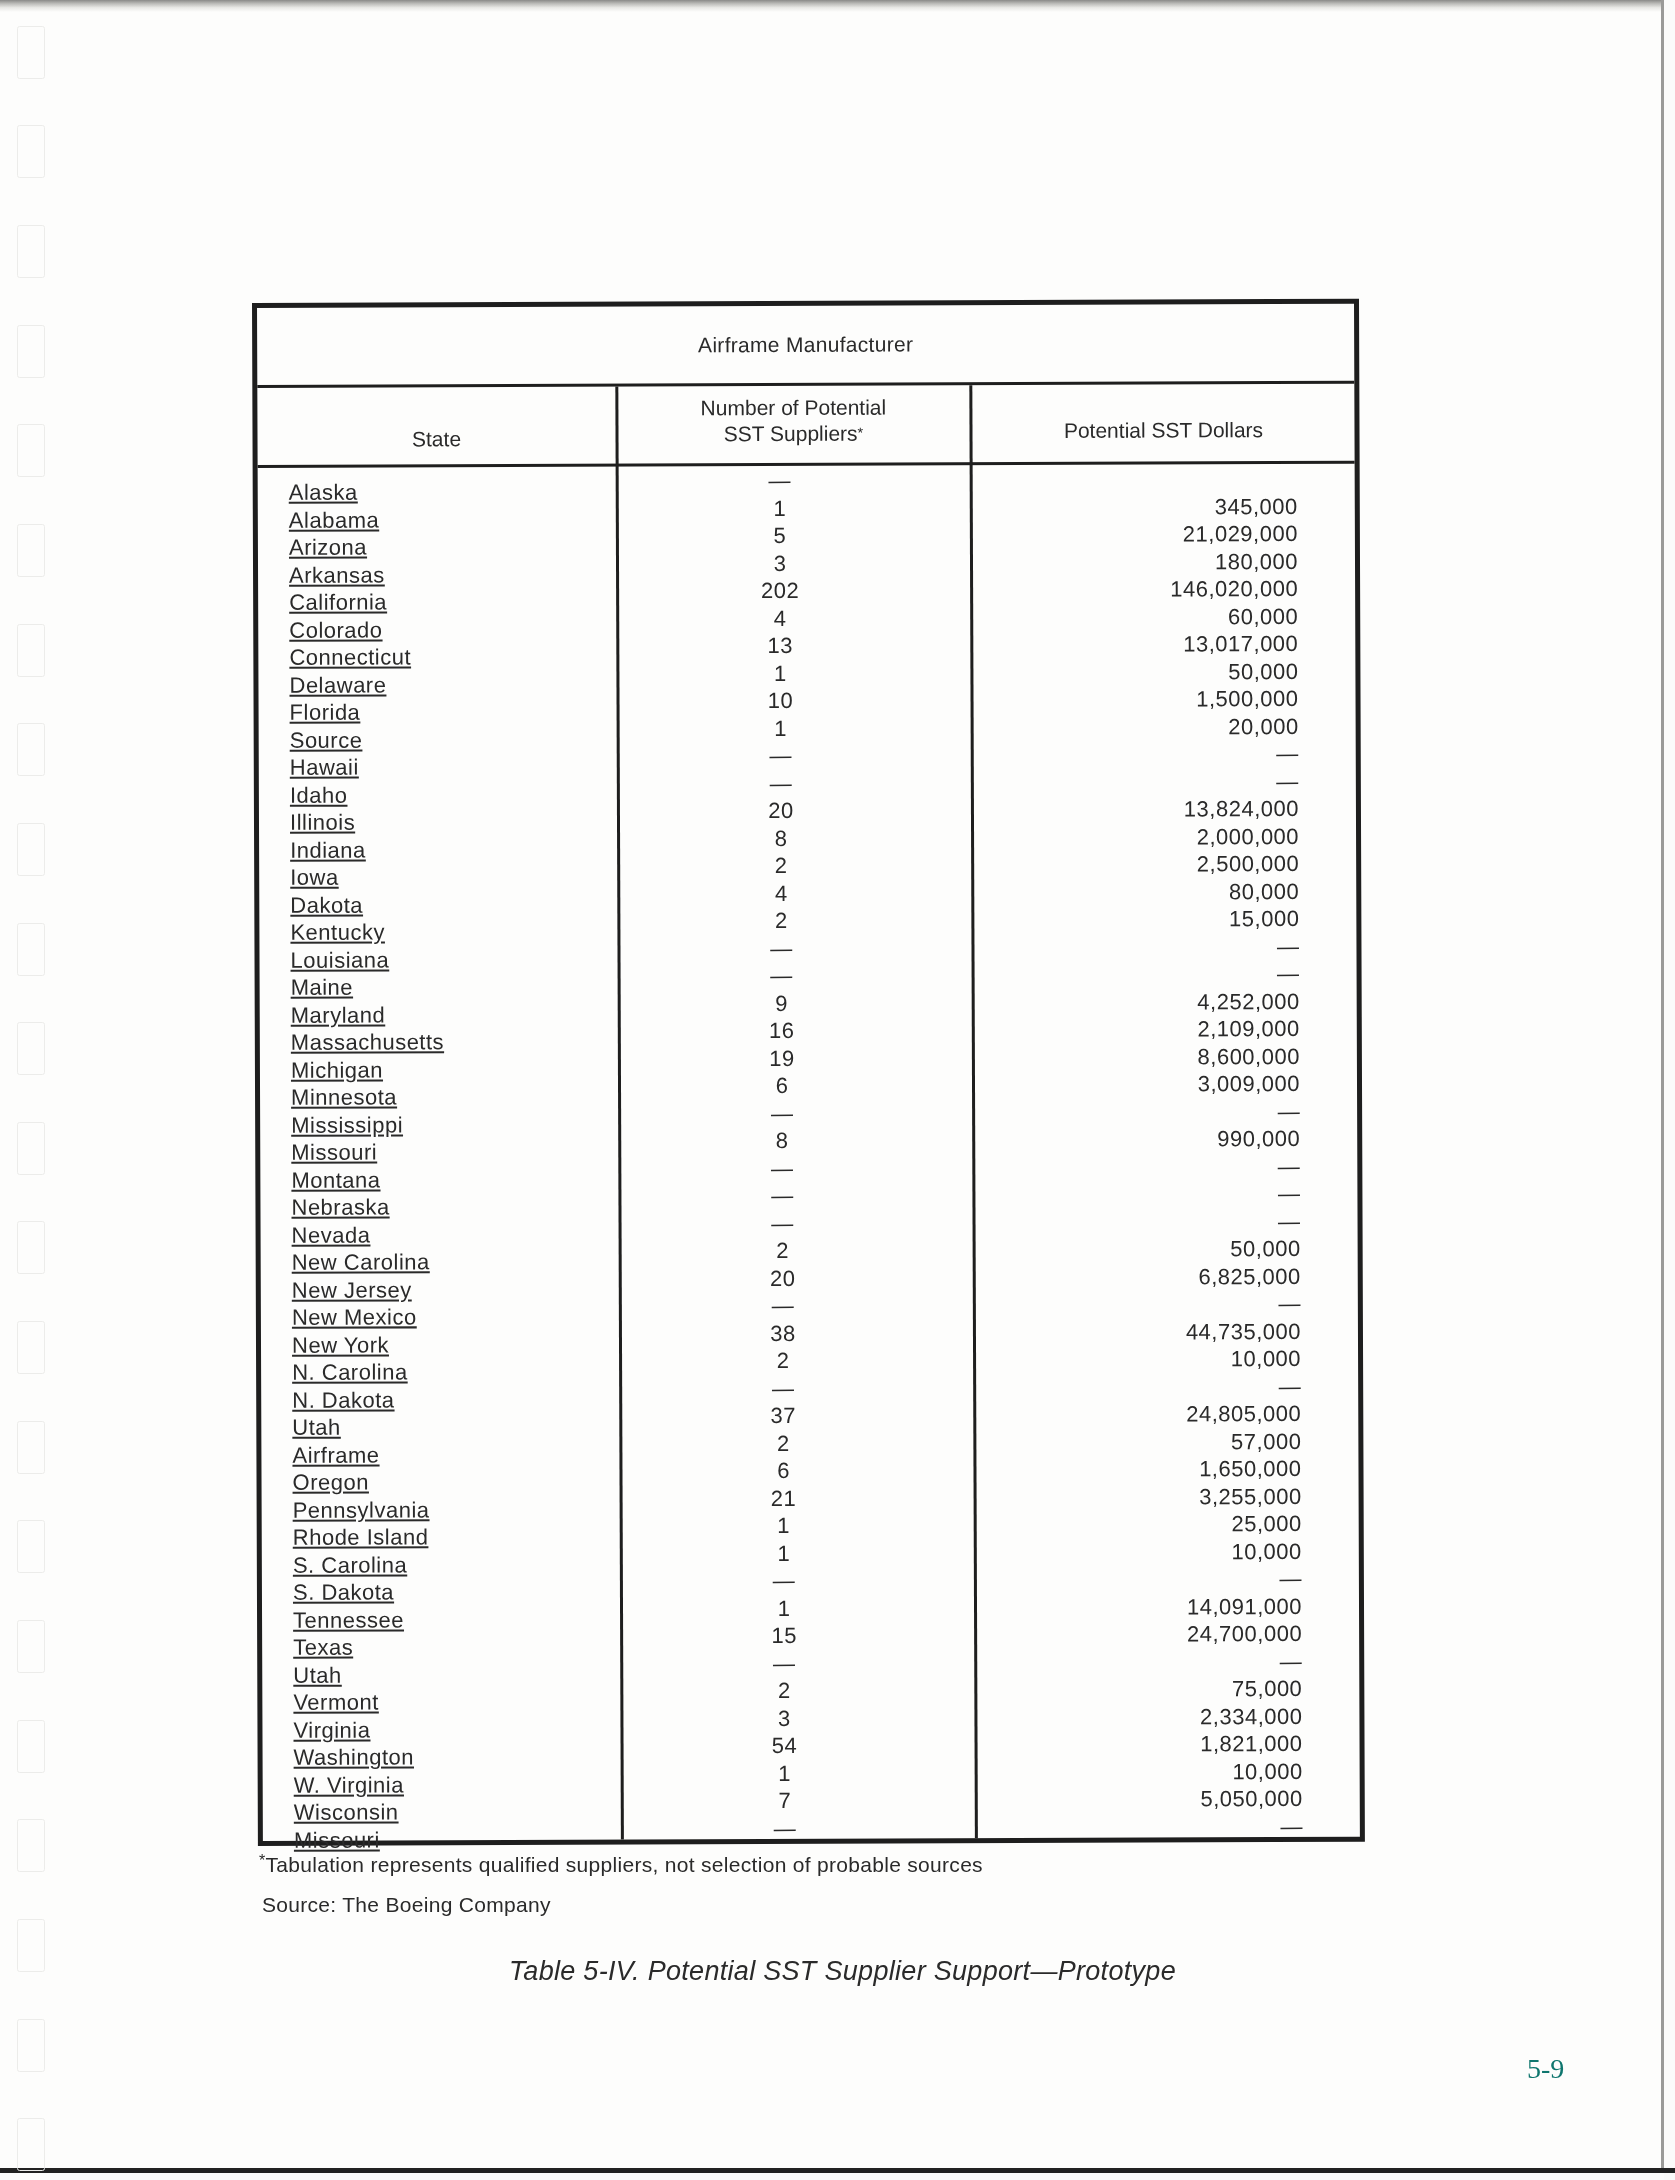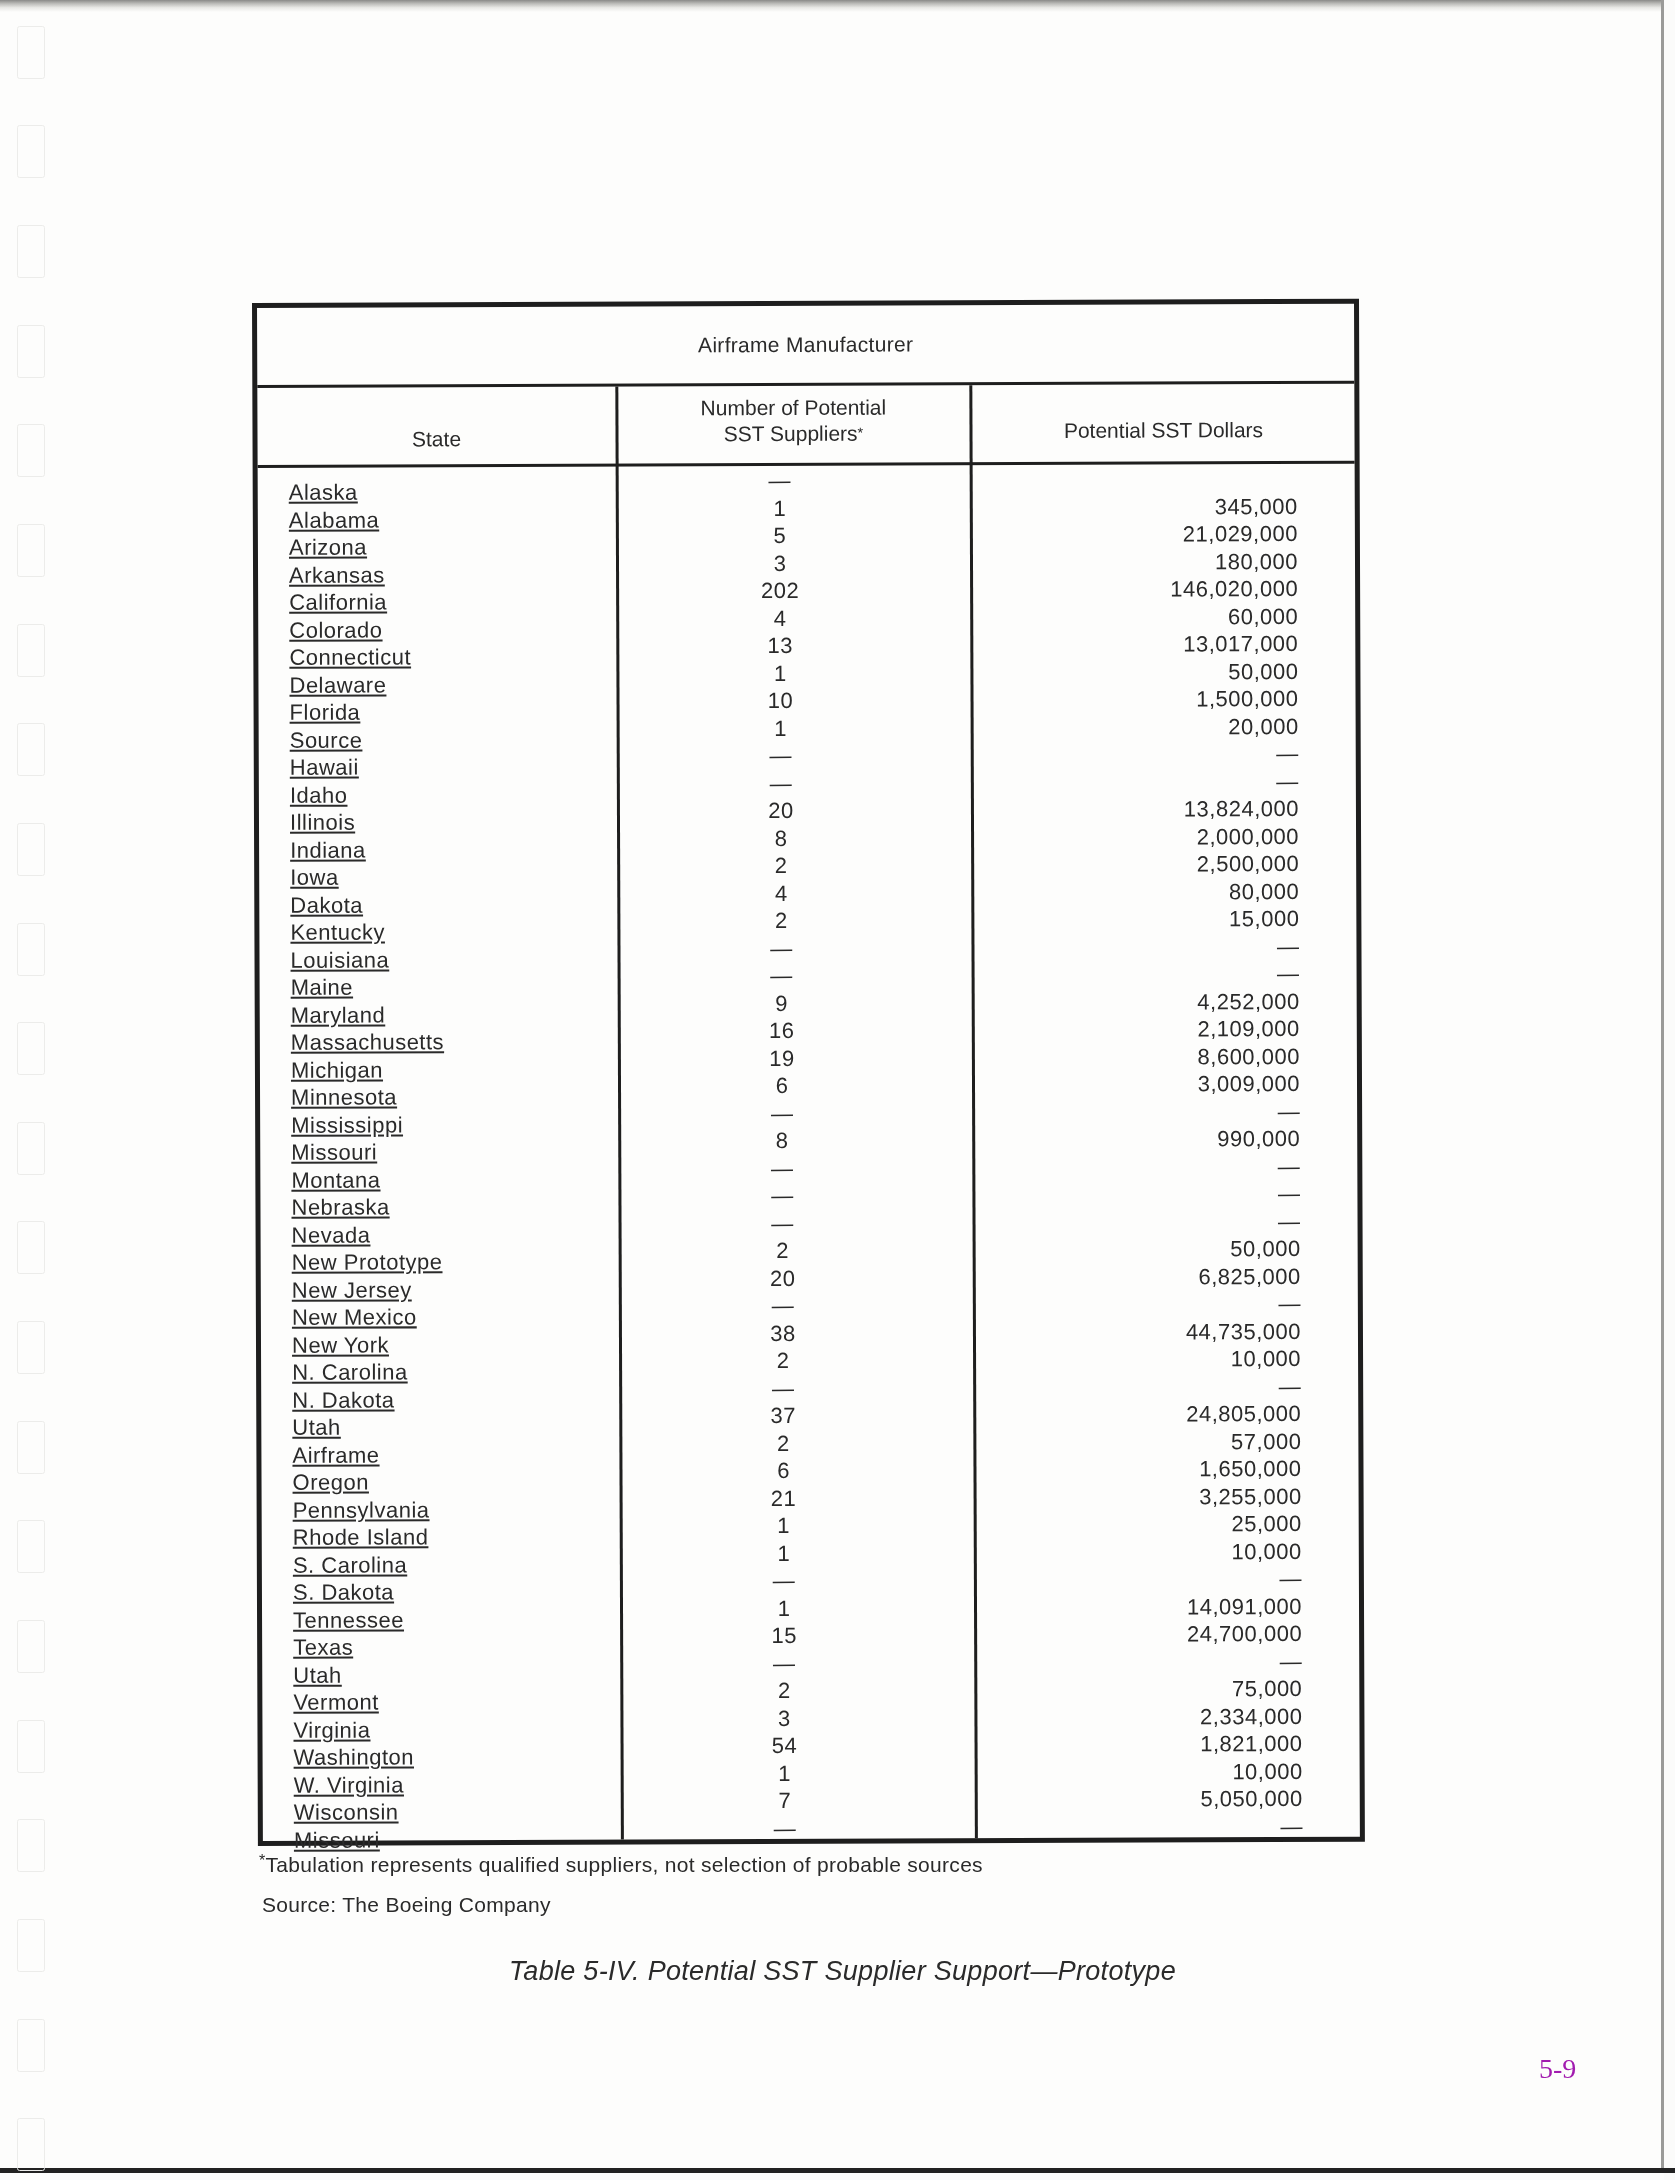--- a/index.html
+++ b/index.html
@@ -74,21 +74,21 @@
   }
   .footnote .ast { font-size: 16px; vertical-align: top; position: relative; top: -0.9px; }
   .source {
     position: absolute; left: 262px; top: 1893px; font-size: 21px; letter-spacing: 0.3px;
   }
   .caption {
     position: absolute; left: 509px; top: 1956px; font-size: 27px; font-style: italic; letter-spacing: 0.3px;
   }
   .page-num {
     position: absolute; left: 1527px; top: 2053px; font-size: 28px;
-    font-family: "Liberation Serif", "DejaVu Serif", serif; color: #a21caf; margin-left: 12px;
+    font-family: "Liberation Serif", "DejaVu Serif", serif; color: #0f766e;
   }
 </style>
 </head>
 <body>
 
 <div class="top-shadow"></div>
 <div class="right-margin"></div>
 <div class="right-edge"></div>
 <div class="bottom-edge"></div>
 
@@ -273,21 +273,21 @@
         <span class="st">Nebraska</span>
         <span class="ct">—</span>
         <span class="dl">—</span>
       </div>
       <div class="row">
         <span class="st">Nevada</span>
         <span class="ct">—</span>
         <span class="dl">—</span>
       </div>
       <div class="row">
-        <span class="st">New Prototype</span>
+        <span class="st">New Carolina</span>
         <span class="ct">2</span>
         <span class="dl">50,000</span>
       </div>
       <div class="row">
         <span class="st">New Jersey</span>
         <span class="ct">20</span>
         <span class="dl">6,825,000</span>
       </div>
       <div class="row">
         <span class="st">New Mexico</span>

